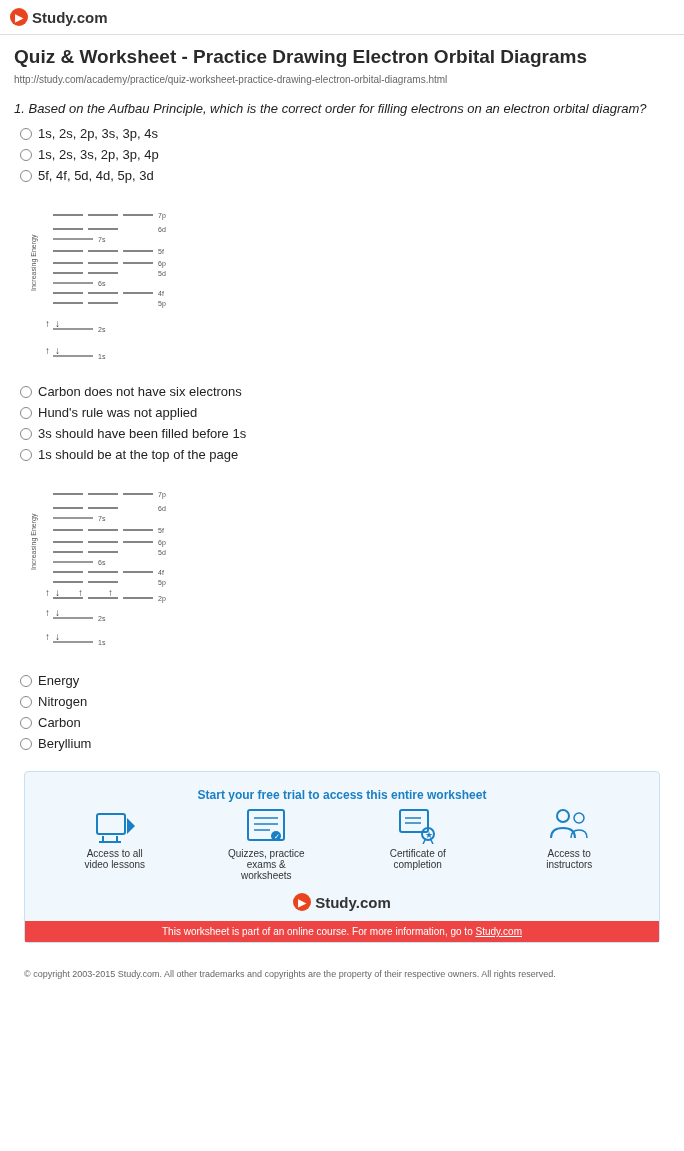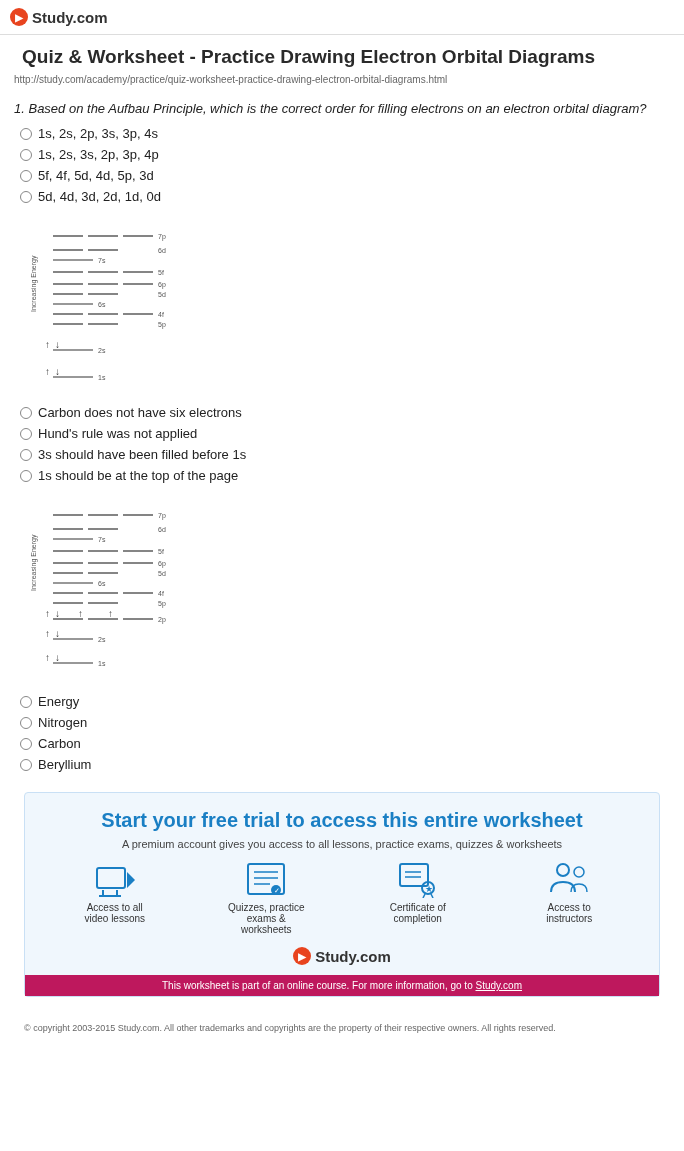--- a/index.html
+++ b/index.html
@@ -34,21 +34,20 @@
     .content {
       padding: 10px 14px;
     }
 
     .page-title {
       font-size: 19px;
       font-weight: bold;
       color: #2a2a2a;
       line-height: 1.3;
       margin-bottom: 4px;
-      margin-left: 8px;
     }
     .page-url {
       font-size: 10px;
       color: #666;
       margin-bottom: 14px;
     }
 
     .question-block {
       margin-bottom: 18px;
     }
@@ -92,21 +91,21 @@
 
     .promo-box {
       border: 1px solid #c9e0f5;
       background: #f0f7fd;
       border-radius: 4px;
       margin: 20px 10px;
       padding: 16px 14px 0 14px;
       text-align: center;
     }
     .promo-title {
-      font-size: 20px;
+      font-size: 12px;
       color: #1a7fc4;
       font-weight: bold;
       margin-bottom: 6px;
     }
     .promo-sub {
       font-size: 11px;
       color: #444;
       margin-bottom: 12px;
     }
     .promo-features {
@@ -131,21 +130,21 @@
       display: flex;
       align-items: center;
       justify-content: center;
       gap: 4px;
       font-size: 15px;
       font-weight: bold;
       color: #333;
       margin-bottom: 10px;
     }
     .promo-banner {
-      background: #be185d;
+      background: #ef4444;
       color: white;
       font-size: 10px;
       padding: 5px 8px;
       margin: 0 -14px;
       text-align: center;
     }
     .promo-banner a { color: white; text-decoration: underline; }
     .copyright {
       font-size: 9px;
       color: #666;
@@ -178,24 +177,20 @@
         <span class="radio-circle"></span>
         <span>1s, 2s, 2p, 3s, 3p, 4s</span>
       </li>
       <li class="option">
         <span class="radio-circle"></span>
         <span>1s, 2s, 3s, 2p, 3p, 4p</span>
       </li>
       <li class="option">
         <span class="radio-circle"></span>
         <span>5f, 4f, 5d, 4d, 5p, 3d</span>
-      </li>
-      <li class="option">
-        <span class="radio-circle"></span>
-        <span>5d, 4d, 3d, 2d, 1d, 0d</span>
       </li>
     </ul>
   </div>
 
   <div class="question-block">
 
     <div class="orbital-diagram">
       <svg class="orbital-svg" width="195" height="175">
 
         <text x="8" y="90" font-size="7" fill="#555" transform="rotate(-90,8,90)">Increasing Energy</text>
@@ -350,21 +345,20 @@
       </li>
       <li class="option">
         <span class="radio-circle"></span>
         <span>Beryllium</span>
       </li>
     </ul>
   </div>
 
   <div class="promo-box">
     <div class="promo-title">Start your free trial to access this entire worksheet</div>
-    <div class="promo-sub">A premium account gives you access to all lessons, practice exams, quizzes &amp; worksheets</div>
 
     <div class="promo-features">
 
       <div class="promo-feature">
         <svg class="promo-icon" viewBox="0 0 40 36">
           <rect x="2" y="6" width="28" height="20" rx="2" fill="none" stroke="#1a7fc4" stroke-width="2"></rect>
           <polygon points="32,10 40,18 32,26" fill="#1a7fc4"></polygon>
           <line x1="8" y1="28" x2="8" y2="34" stroke="#1a7fc4" stroke-width="2"></line>
           <line x1="22" y1="28" x2="22" y2="34" stroke="#1a7fc4" stroke-width="2"></line>
           <line x1="4" y1="34" x2="26" y2="34" stroke="#1a7fc4" stroke-width="2"></line>

